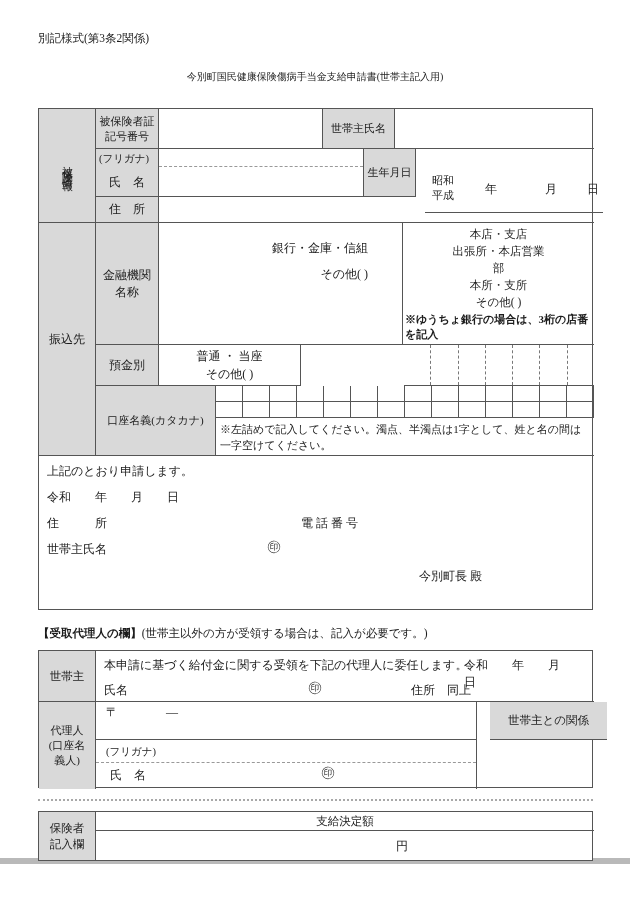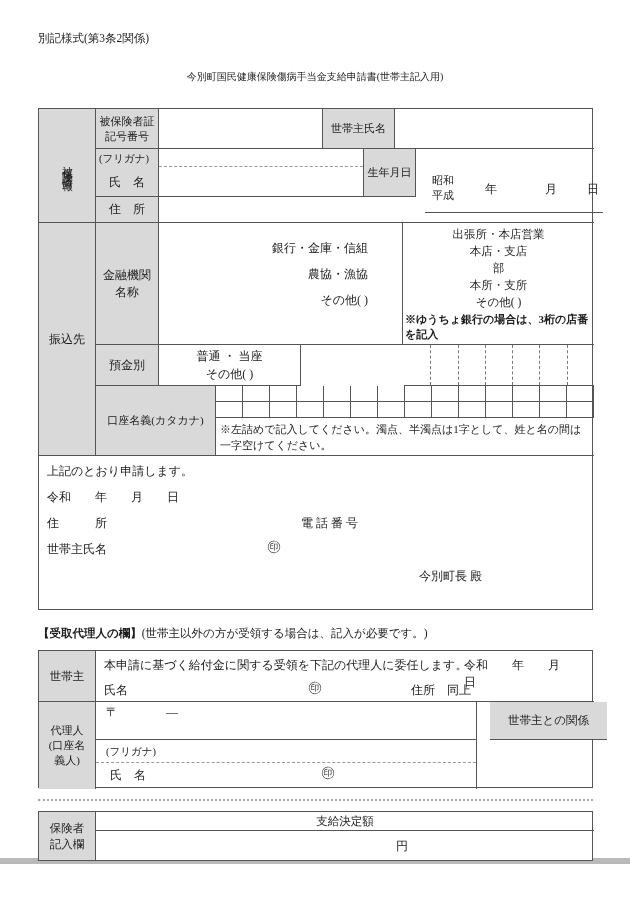--- a/index.html
+++ b/index.html
@@ -72,26 +72,25 @@
 
     <div class="cell gray br bb center" style="left:57px;top:88px;width:63px;height:26px;">住　所</div>
     <div class="cell bb" style="left:120px;top:88px;width:435px;height:26px;"></div>
 
     <div class="cell gray br bb center" style="left:0;top:114px;width:57px;height:233px;">振込先</div>
 
     <div class="cell gray br bb center pre" style="left:57px;top:114px;width:63px;height:122px;">金融機関
 名称</div>
     <div class="cell br bb" style="left:120px;top:114px;width:244px;height:122px;padding:12px 34px 0 0;text-align:right;line-height:26px;">
       <div>銀行・金庫・信組</div>
-      <div>農協・漁協</div>
       <div>その他(          )</div>
     </div>
     <div class="cell bb f115" style="left:364px;top:114px;width:191px;height:122px;padding-top:3px;">
+      <div style="text-align:center;line-height:17px;">本店・支店</div>
       <div style="text-align:center;line-height:17px;">出張所・本店営業</div>
-      <div style="text-align:center;line-height:17px;">本店・支店</div>
       <div style="text-align:center;line-height:17px;">部</div>
       <div style="text-align:center;line-height:17px;">本所・支所</div>
       <div style="text-align:center;line-height:17px;">その他(        )</div>
       <div class="f11" style="text-align:left;line-height:15px;padding:1px 2px 0 2px;font-weight:bold;">※ゆうちょ銀行の場合は、3桁の店番を記入</div>
     </div>
 
     <div class="cell gray br bb center" style="left:57px;top:236px;width:63px;height:41px;">預金別</div>
     <div class="cell br bb center pre" style="left:120px;top:236px;width:142px;height:41px;line-height:18px;">普通 ・ 当座
 その他(            )</div>
     <div class="cell bb" style="left:365px;top:236px;width:190px;height:41px;">

